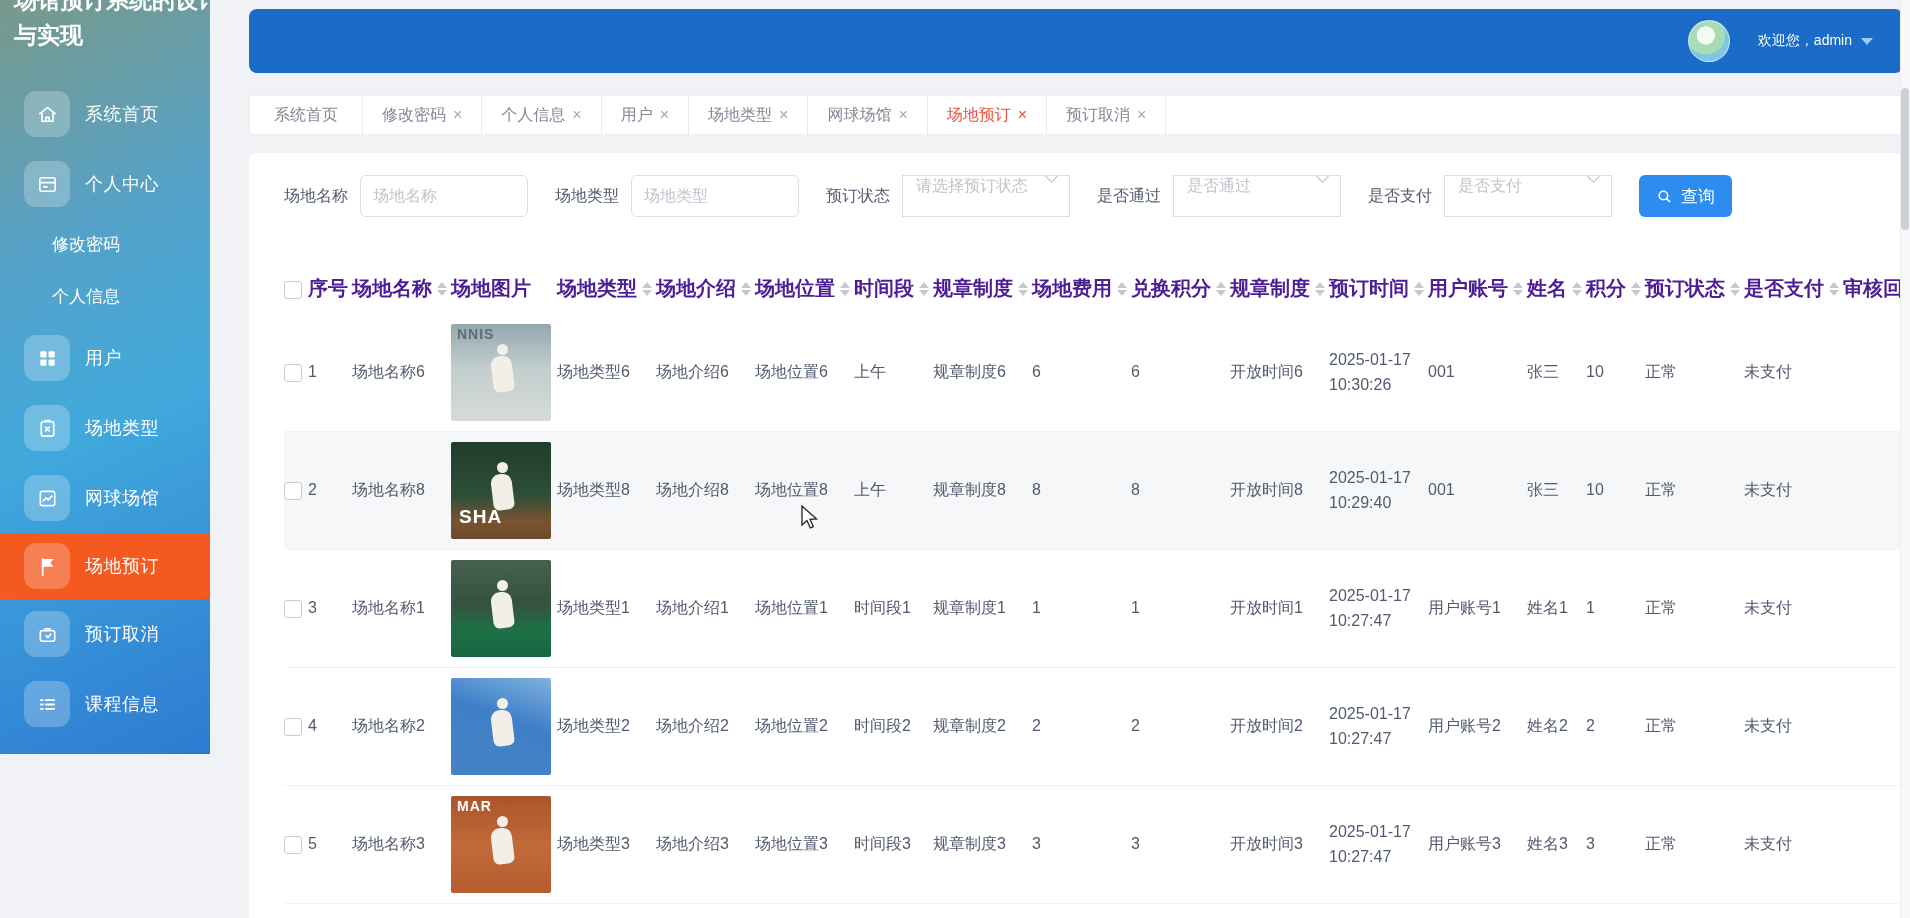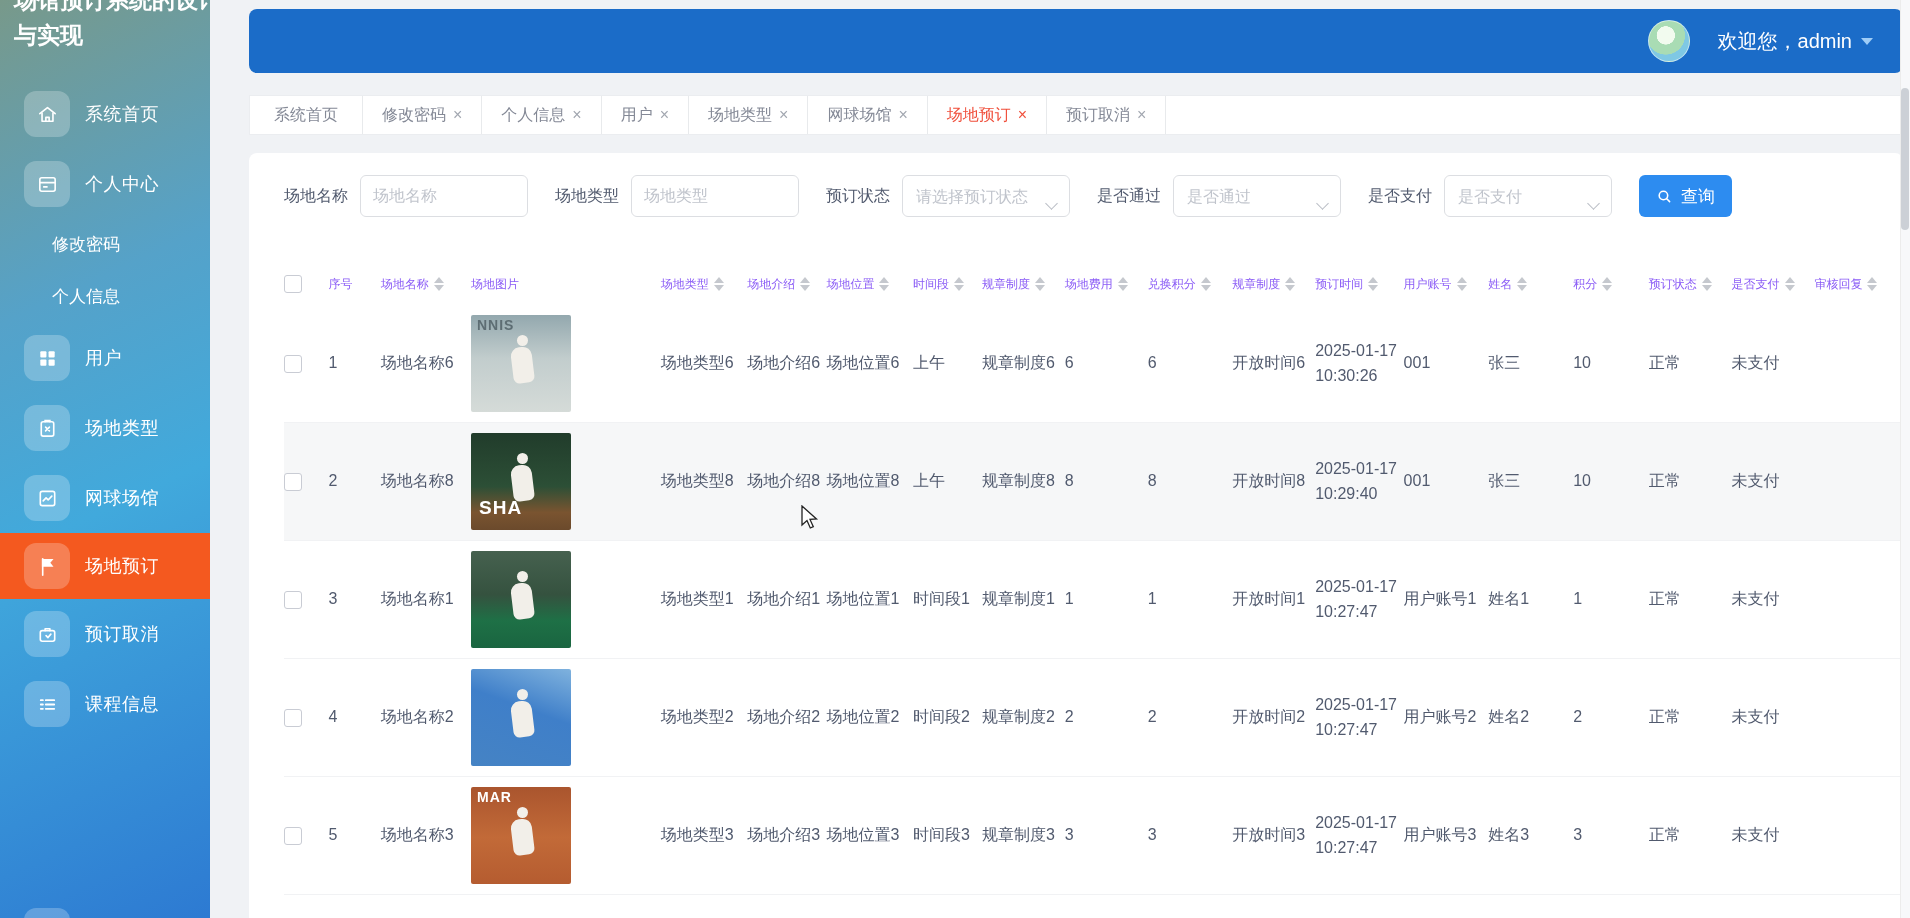--- a/index.html
+++ b/index.html
@@ -1,71 +1,71 @@
 <!DOCTYPE html>
 <html style="--primary: #2d8cf0; --topbar: #1b6cc8; --active-menu: #f4591f; --tab-active: #f0503c;"><head>
 <meta charset="utf-8">
 <style>
   *{box-sizing:border-box;margin:0;padding:0}
   html,body{width:1910px;height:918px;overflow:hidden}
   body{position:relative;background:#f0f2f5;font-family:"Liberation Sans","DejaVu Sans",sans-serif;color:#515a6e}
 
   
-  .sidebar{position:absolute;left:0;top:0;width:210px;height:918px;z-index:2;overflow:hidden;
+  .sidebar{position:absolute;left:0;top:0;width:210px;height:754px;z-index:2;overflow:hidden;
     background:linear-gradient(155deg,#78998a 0%,#55a2c9 32%,#41a9dc 55%,#2d7ad2 100%)}
   .side-title{color:#fff;font-weight:bold;font-size:23px;line-height:35px;padding:0 14px;margin-top:-17px;white-space:nowrap}
   .side-menu{margin-top:26px}
   .side-item{display:flex;align-items:center;height:70px;padding-left:24px;color:#fff;cursor:pointer}
   .side-item.active{background:var(--active-menu);height:66px}
   .ibox{width:46px;height:46px;border-radius:12px;background:rgba(255,255,255,.24);display:flex;align-items:center;justify-content:center;flex:none}
   .ibox svg{width:23px;height:23px}
   .side-item .lbl{margin-left:15px;font-size:18px;letter-spacing:.5px}
   .side-sub{height:52px;line-height:52px;padding-left:52px;color:#fff;font-size:17px;cursor:pointer}
   .peek{position:absolute;left:24px;top:908px;width:46px;height:46px;border-radius:12px;background:rgba(255,255,255,.24)}
 
   
   .topbar{position:absolute;left:249px;top:9px;right:7px;height:64px;background:var(--topbar);border-radius:8px;
     display:flex;align-items:center;justify-content:flex-end;padding-right:30px}
   .avatar{width:42px;height:42px;border-radius:50%;flex:none;border:1px solid rgba(255,255,255,.55);
     background:radial-gradient(circle at 42% 36%,#f2fbef 0 26%,#a9dcb4 27% 55%,#7fc8e4 56% 78%,#5fb3d8 79%)}
-  .welcome{color:#fff;font-size:20px;margin-left:28px}
+  .welcome{color:#fff;font-size:14px;margin-left:28px}
   .caret-down{width:0;height:0;border:6px solid transparent;border-top:7px solid #9fcdf7;margin-left:9px;margin-top:6px}
 
   
   .tabbar{position:absolute;left:249px;top:95px;right:7px;height:40px;background:#fff;border:1px solid #ebedf0;display:flex;align-items:stretch}
   .tab{display:flex;align-items:center;padding:0 19px;border-right:1px solid #e8eaec;font-size:16px;color:#848996;cursor:pointer;white-space:nowrap}
   .tab:first-child{padding:0 24px}
   .tab .x{margin-left:7px;font-size:16px;color:#a2a7b0}
   .tab.active{color:var(--tab-active)}
   .tab.active .x{color:var(--tab-active)}
 
   
   .card{position:absolute;left:249px;top:153px;right:7px;bottom:0;background:#fff;border-radius:8px 8px 0 0;
     padding:22px 0 0 35px;overflow:hidden}
 
   .filters{display:flex;align-items:center;font-size:16px}
   .f-label{margin-right:12px;white-space:nowrap}
   .f-input{width:168px;height:42px;border:1px solid #dcdee2;border-radius:6px;padding:0 12px;font-size:16px;color:#515a6e;outline:none;margin-right:27px;font-family:inherit}
   .f-input::placeholder{color:#c0c4cc}
-  .f-select{width:168px;height:42px;border:1px solid #dcdee2;border-radius:6px;display:flex;align-items:flex-end;justify-content:space-between;
-    padding:8px 13px;margin-right:27px;color:#c0c4cc;cursor:pointer}
+  .f-select{width:168px;height:42px;border:1px solid #dcdee2;border-radius:0;display:flex;align-items:flex-start;justify-content:space-between;
+    padding:0 13px;margin-right:27px;color:#c0c4cc;cursor:pointer}
   .chev{width:9px;height:9px;border-right:1.6px solid #b8bcc4;border-bottom:1.6px solid #b8bcc4;transform:rotate(45deg);margin-top:-4px;flex:none}
   .btn-search{height:42px;padding:0 17px;background:var(--primary);color:#fff;border:none;border-radius:6px;font-size:17px;
     display:flex;align-items:center;gap:8px;cursor:pointer;font-family:inherit}
   .btn-search svg{width:17px;height:17px}
 
   .toolbar{margin-top:46px;display:flex;gap:27px}
   .btn-ghost{height:40px;padding:0 15px;background:#fff;border:1px solid var(--primary);color:var(--primary);border-radius:6px;
     font-size:16px;display:flex;align-items:center;gap:8px;cursor:pointer;font-family:inherit}
   .btn-ghost svg{width:17px;height:17px}
 
   
   .tablewrap{margin-top:46px;overflow:hidden}
   table{border-collapse:collapse;table-layout:fixed}
-  th{font-weight:400;color:#8b5cf6;font-size:12px;text-align:left;padding:12px 4px 12px 0;white-space:nowrap}
+  th{font-weight:700;color:#4c1d95;font-size:20px;text-align:left;padding:12px 4px 12px 0;white-space:nowrap}
   .thx{display:inline-flex;align-items:center}
   td{font-size:16px;color:#515a6e;padding:10px 6px 10px 0;vertical-align:middle;word-break:break-word;line-height:1.55}
   tbody tr{border-bottom:1px solid #f1f2f4}
   tbody tr.hl{background:#f6f7f8}
   .caret{display:inline-flex;flex-direction:column;gap:2px;margin-left:5px;cursor:pointer}
   .caret i{width:0;height:0;border-left:5px solid transparent;border-right:5px solid transparent}
   .caret .up{border-bottom:6px solid #c5c8ce}
   .caret .dn{border-top:6px solid #c5c8ce}
   .cbx{width:18px;height:18px;border:1px solid #c9ccd4;border-radius:3px;background:#fff;display:inline-block;cursor:pointer;vertical-align:middle}
 

